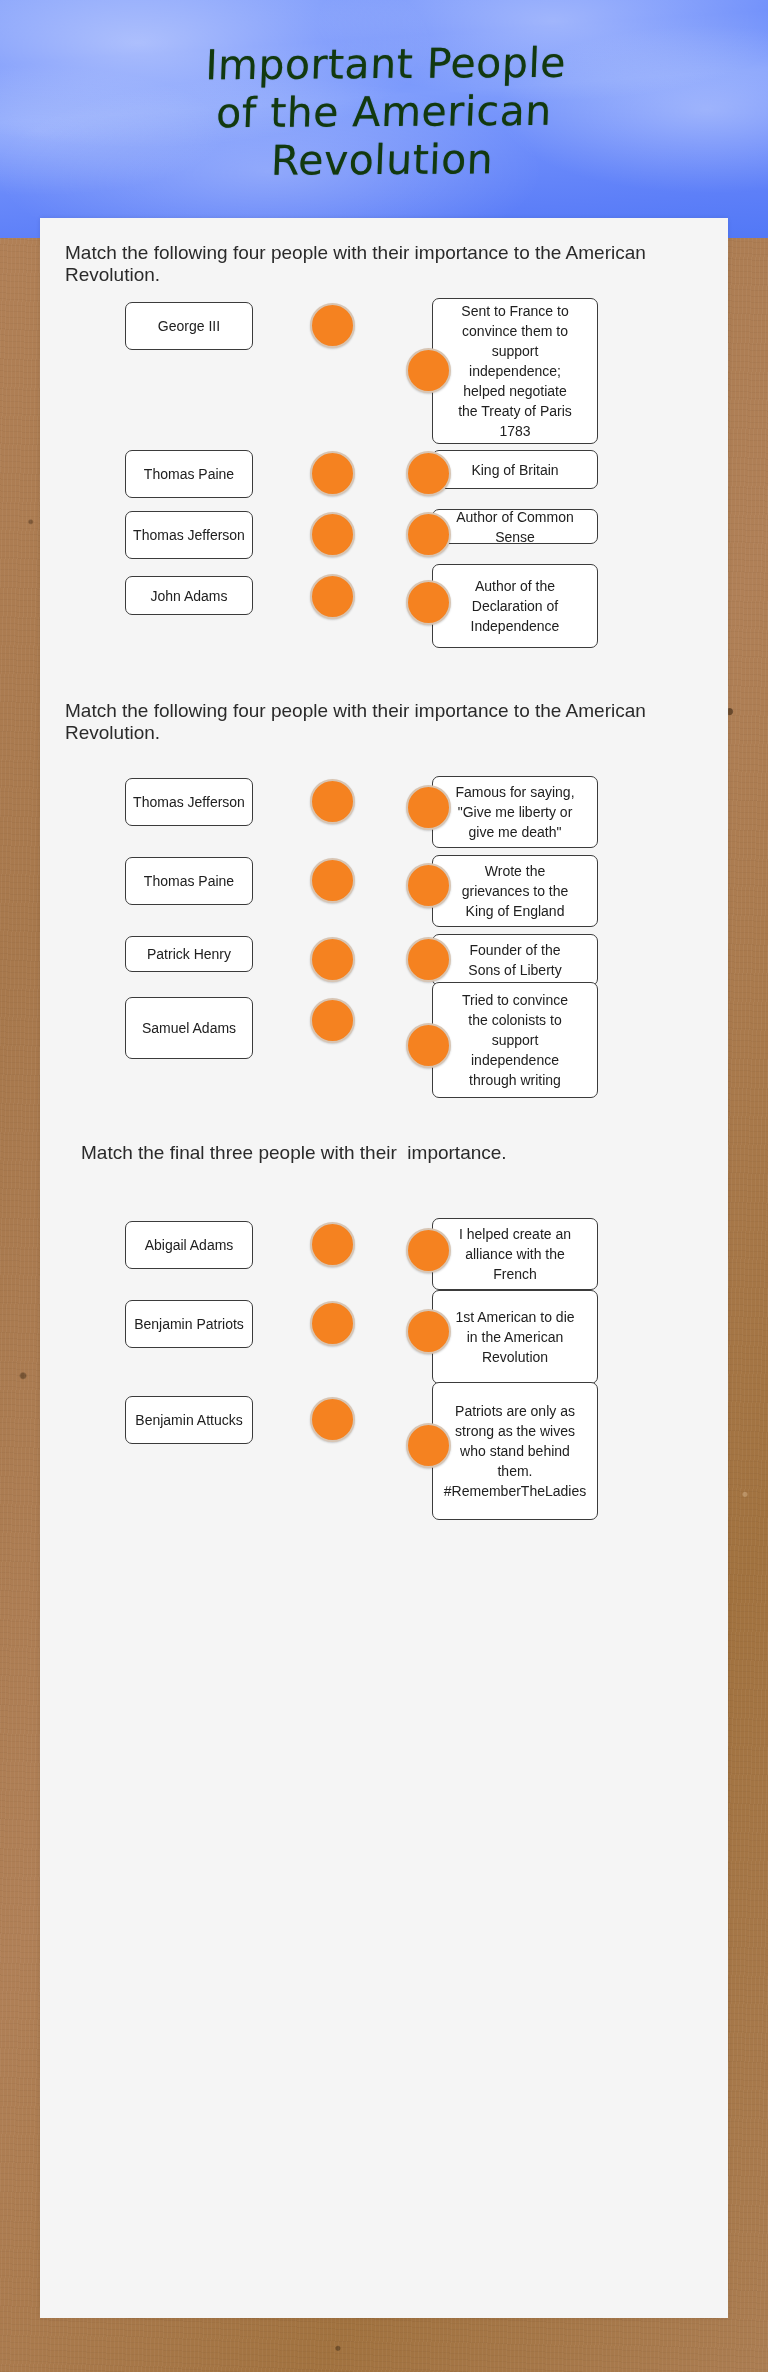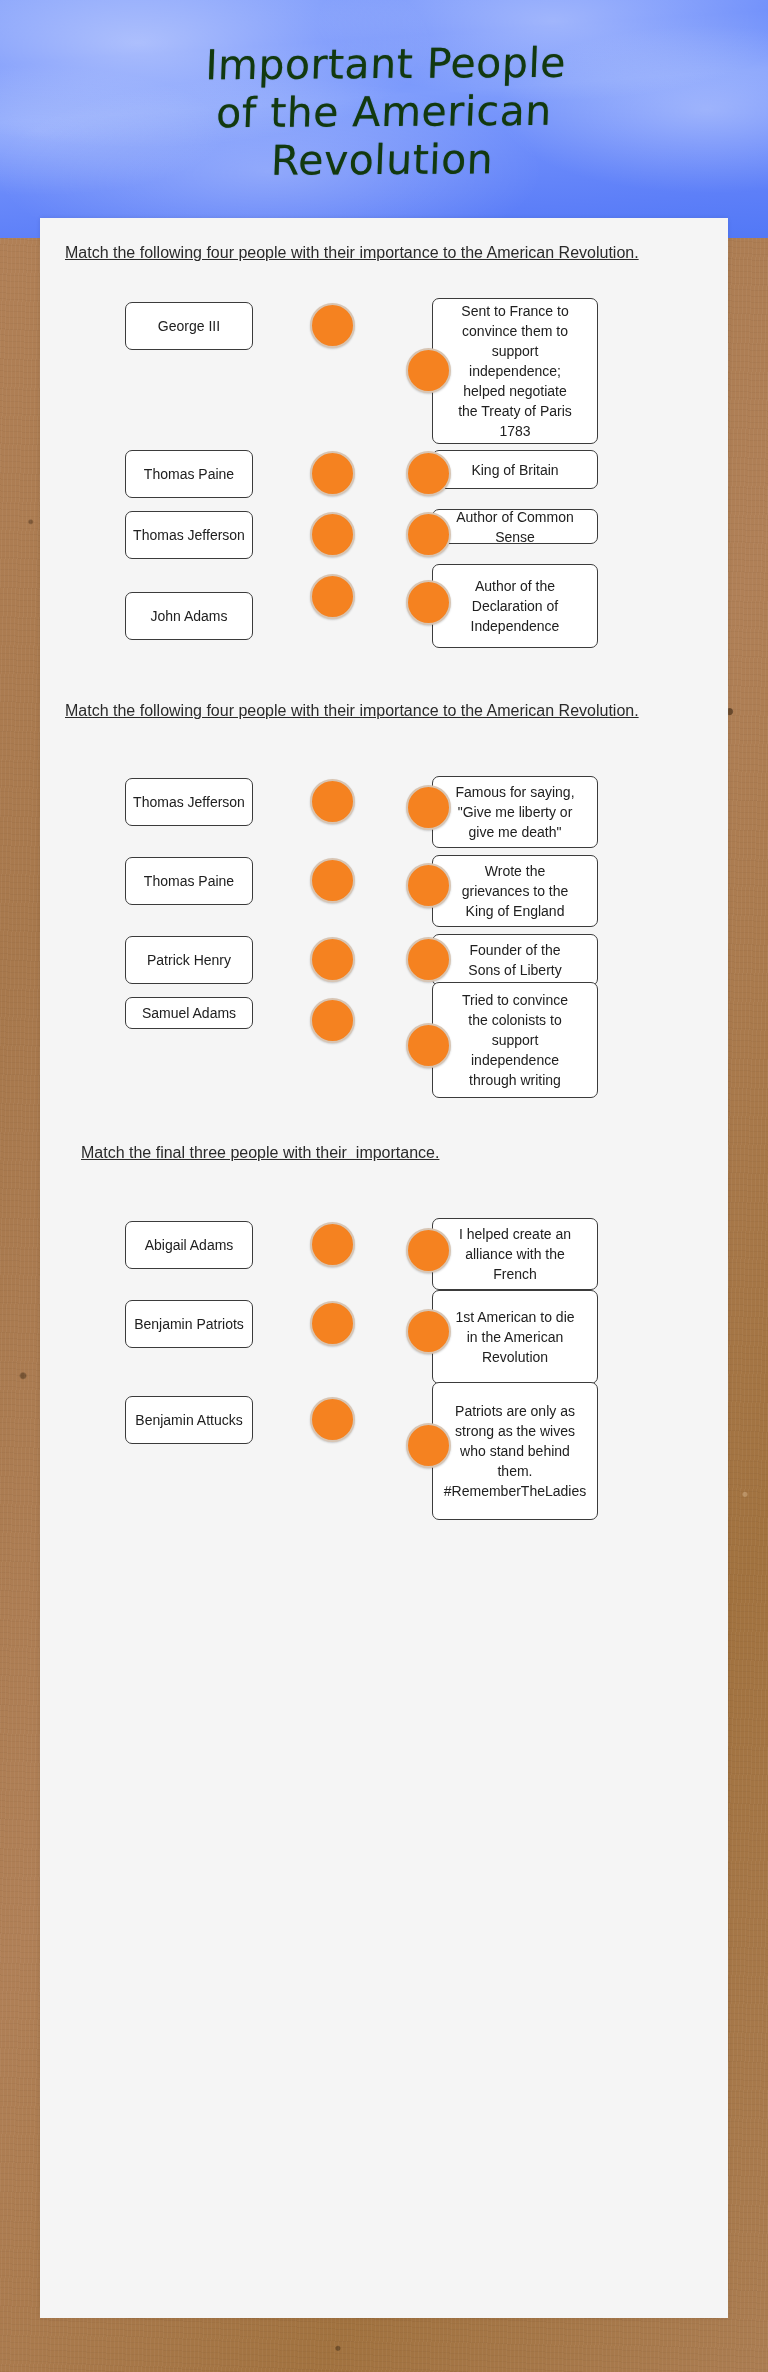--- a/index.html
+++ b/index.html
@@ -90,25 +90,24 @@
     background: #f5f5f5;
     box-shadow: 0 0 4px rgba(0,0,0,.10);
   }
 
   .section { position: relative; }
 
   .section-instruction {
     position: absolute;
     left: 25px;
     width: 595px;
-    font-size: 16px;
+    font-size: 19px;
     line-height: 22px;
     color: #2a2a2a;
     white-space: pre-wrap;
-    text-decoration: underline;
   }
 
   .pair-row { position: absolute; }
 
   
   .card {
     position: absolute;
     background: #ffffff;
     border: 1px solid #3b3b3b;
     border-radius: 7px;
@@ -175,21 +174,21 @@
     </div>
 
     <div class="pair-row">
       <div class="card left" style="top:293px; height:48px;">Thomas Jefferson</div>
       <div class="dot on-left" style="top:294px;"></div>
       <div class="card right" style="top:291px; height:35px;">Author of Common Sense</div>
       <div class="dot on-right" style="top:294px;"></div>
     </div>
 
     <div class="pair-row">
-      <div class="card left" style="top:374px; height:48px;">John Adams</div>
+      <div class="card left" style="top:358px; height:39px;">John Adams</div>
       <div class="dot on-left" style="top:356px;"></div>
       <div class="card right" style="top:346px; height:84px;">Author of the Declaration of Independence</div>
       <div class="dot on-right" style="top:362px;"></div>
     </div>
   </div>
 
   <div class="section">
     <div class="section-instruction" style="top:482px;">Match the following four people with their importance to the American Revolution.</div>
 
     <div class="pair-row">
@@ -200,28 +199,28 @@
     </div>
 
     <div class="pair-row">
       <div class="card left" style="top:639px; height:48px;">Thomas Paine</div>
       <div class="dot on-left" style="top:640px;"></div>
       <div class="card right" style="top:637px; height:72px;">Wrote the grievances to the King of England</div>
       <div class="dot on-right" style="top:645px;"></div>
     </div>
 
     <div class="pair-row">
-      <div class="card left" style="top:718px; height:48px;">Patrick Henry</div>
+      <div class="card left" style="top:718px; height:36px;">Patrick Henry</div>
       <div class="dot on-left" style="top:719px;"></div>
       <div class="card right" style="top:716px; height:52px;">Founder of the Sons of Liberty</div>
       <div class="dot on-right" style="top:719px;"></div>
     </div>
 
     <div class="pair-row">
-      <div class="card left" style="top:779px; height:32px;">Samuel Adams</div>
+      <div class="card left" style="top:779px; height:62px;">Samuel Adams</div>
       <div class="dot on-left" style="top:780px;"></div>
       <div class="card right" style="top:764px; height:116px;">Tried to convince the colonists to support independence through writing</div>
       <div class="dot on-right" style="top:805px;"></div>
     </div>
   </div>
 
   <div class="section">
     <div class="section-instruction" style="top:924px;margin-left:16px;">Match the final three people with their  importance.</div>
 
     <div class="pair-row">

